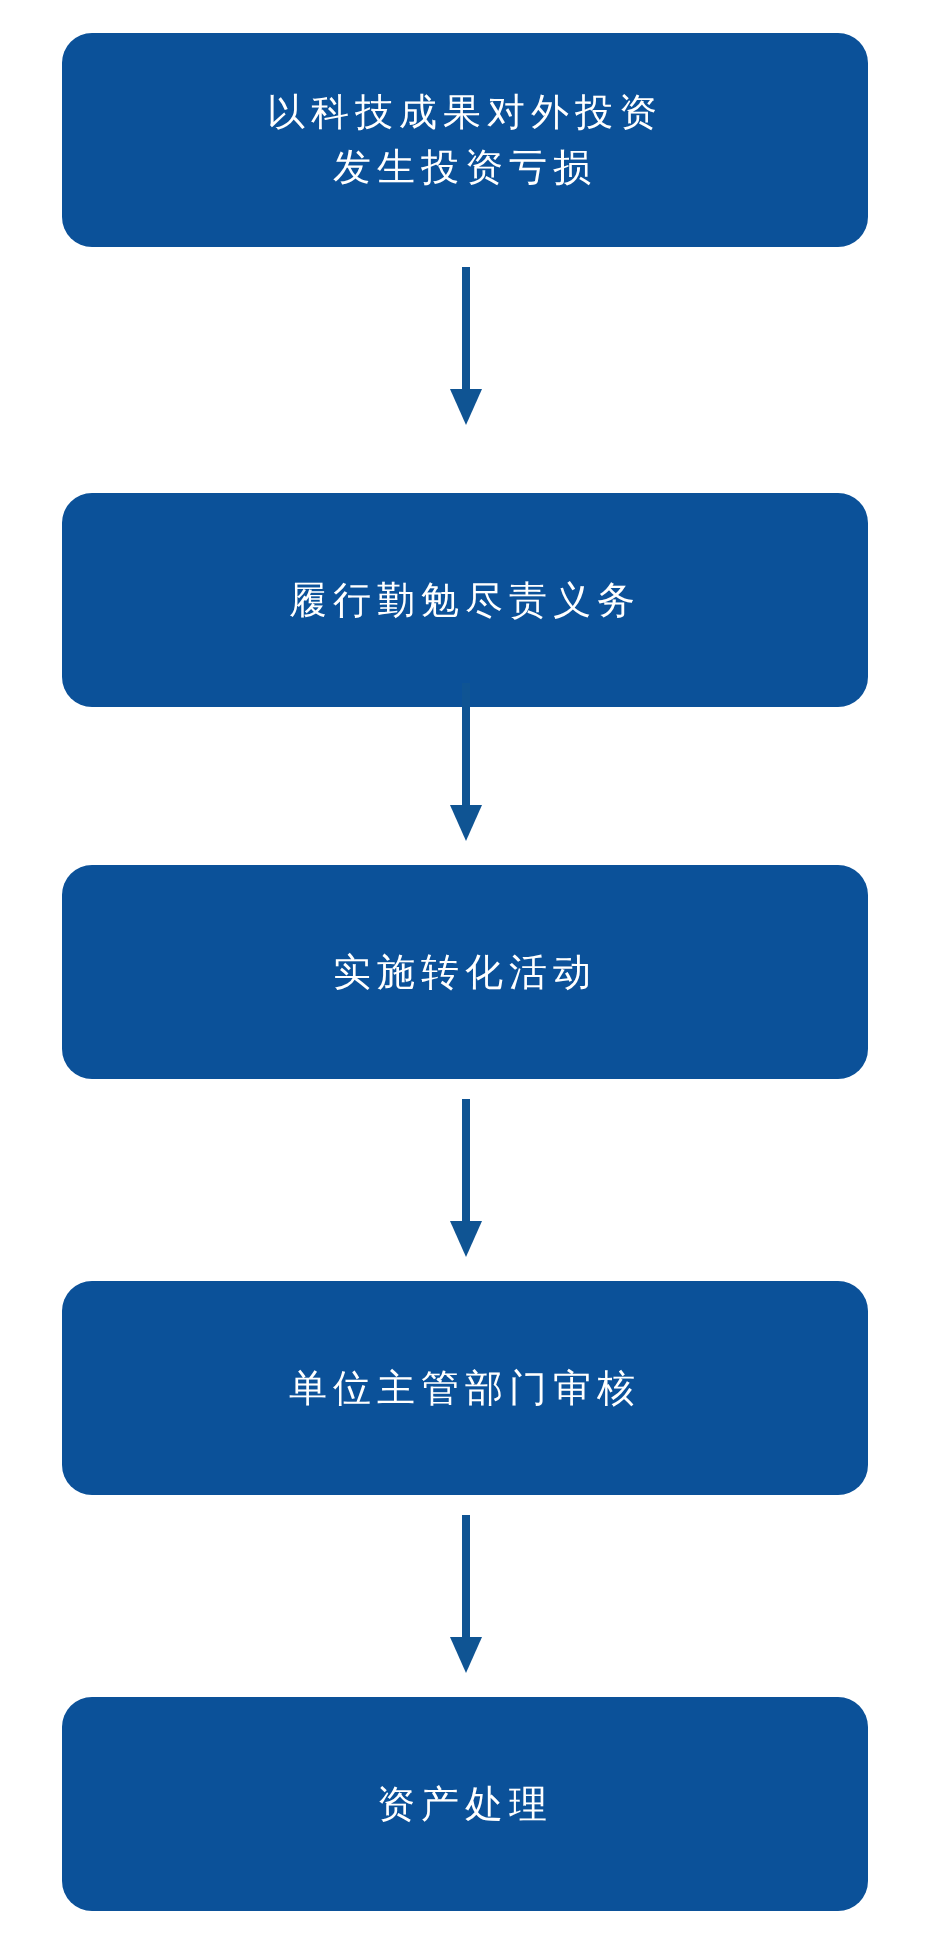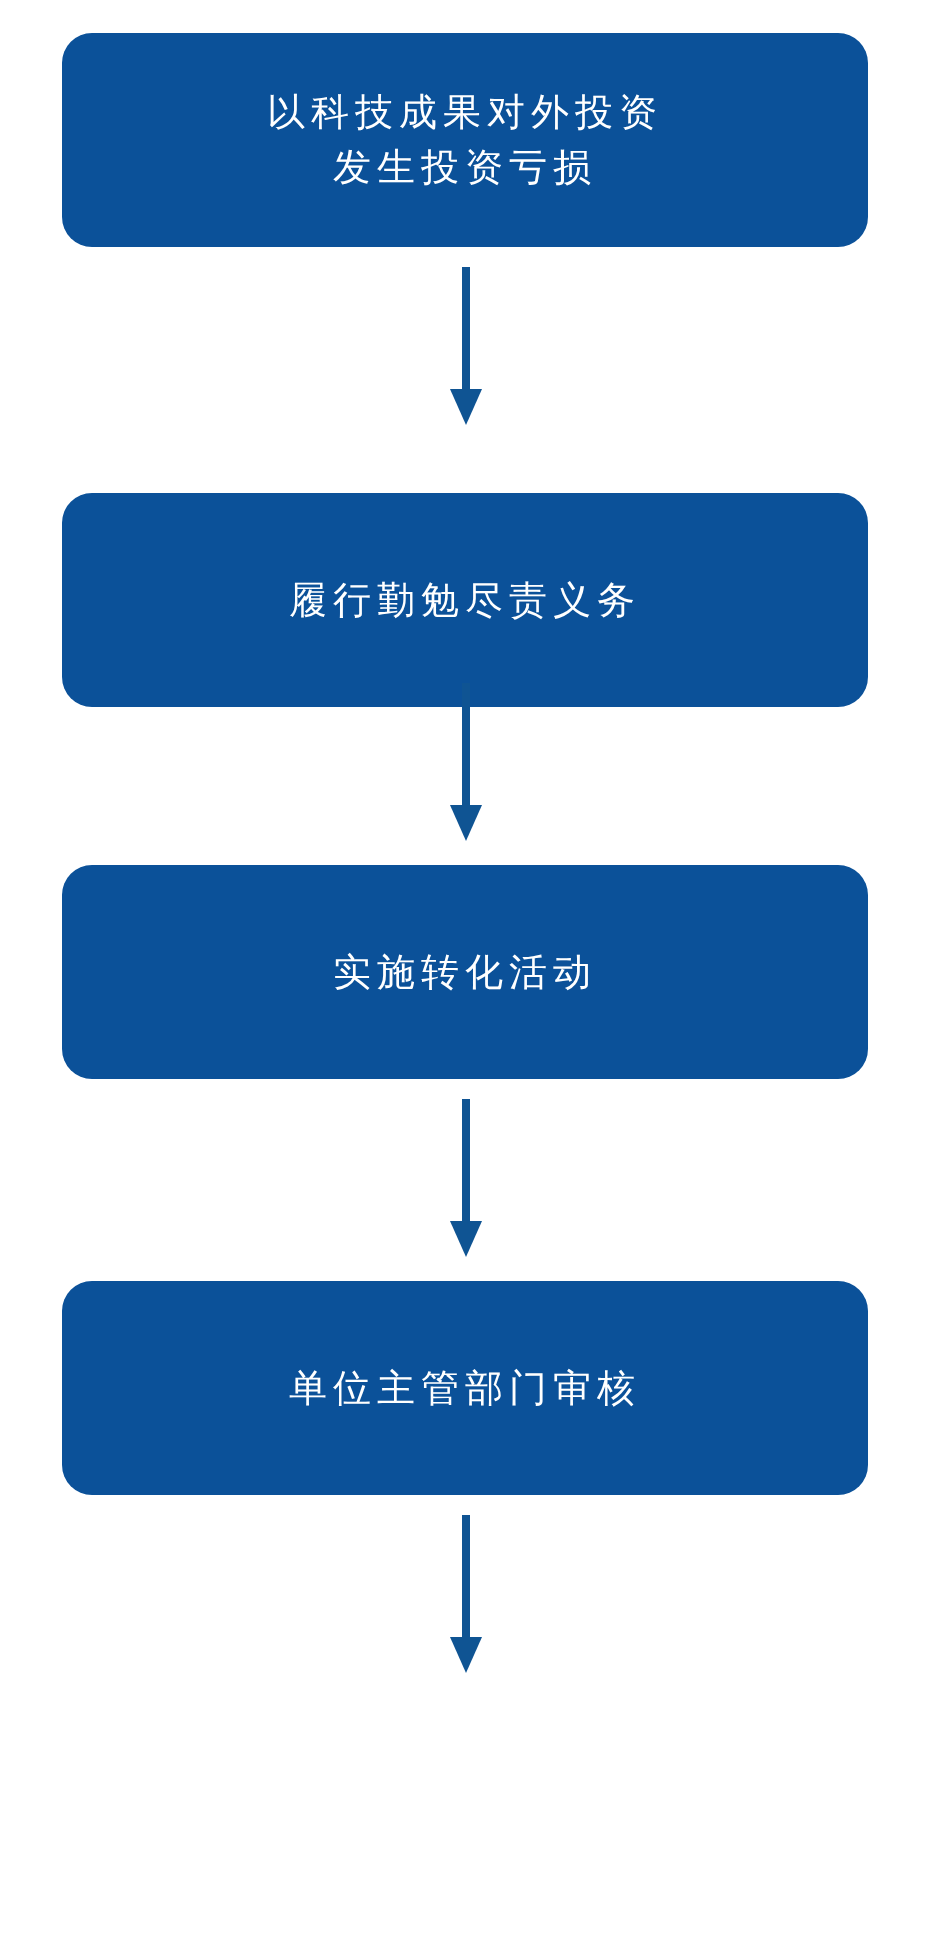--- a/index.html
+++ b/index.html
@@ -100,14 +100,17 @@
 
   <div class="node node-4">
     <span class="line">单位主管部门审核</span>
   </div>
 
   <div class="arrow arrow-4">
     <div class="shaft"></div>
     <div class="head"></div>
   </div>
 
+  <div class="node node-5">
+    <span class="line">资产处理</span>
+  </div>
 
 </div>
 
 </body></html>

